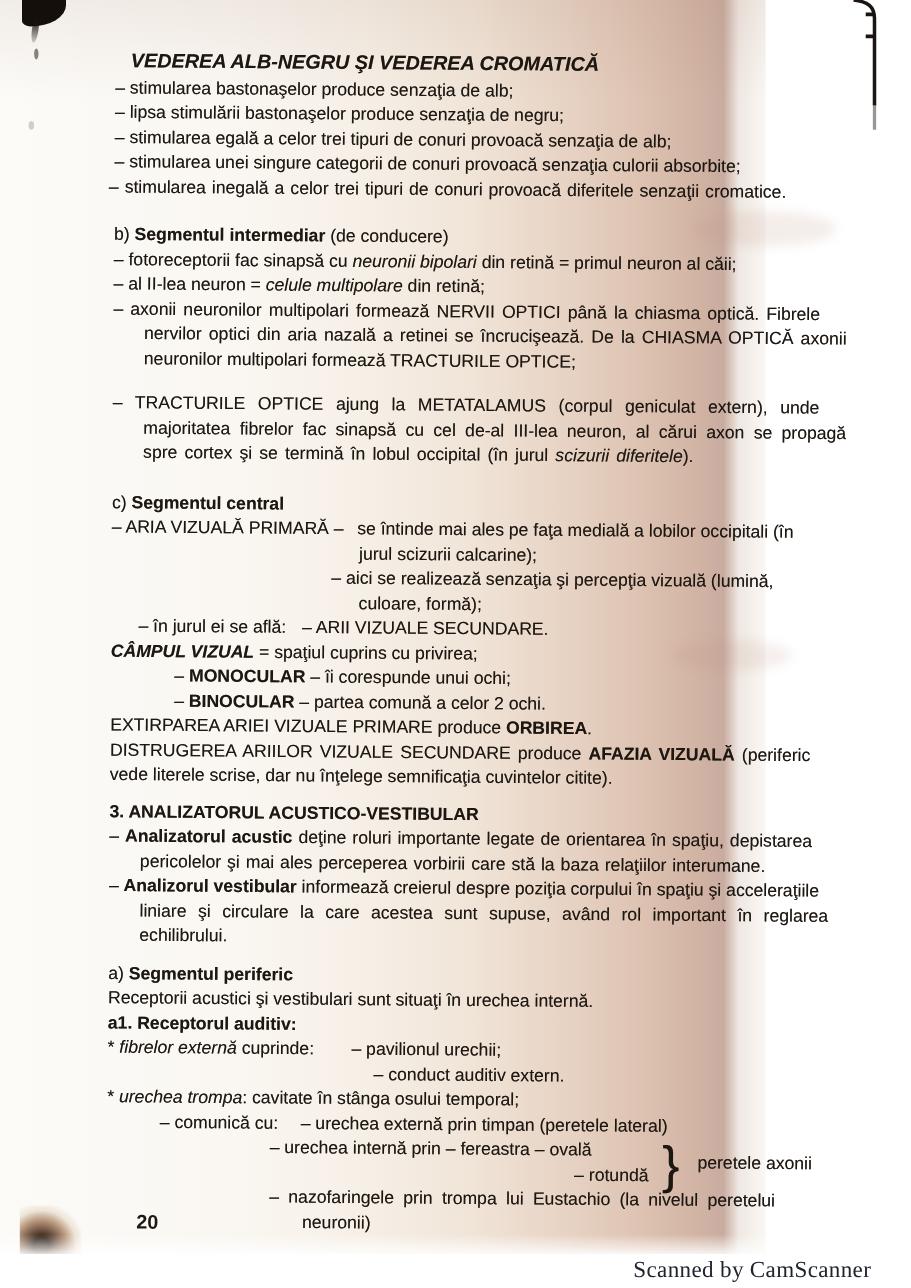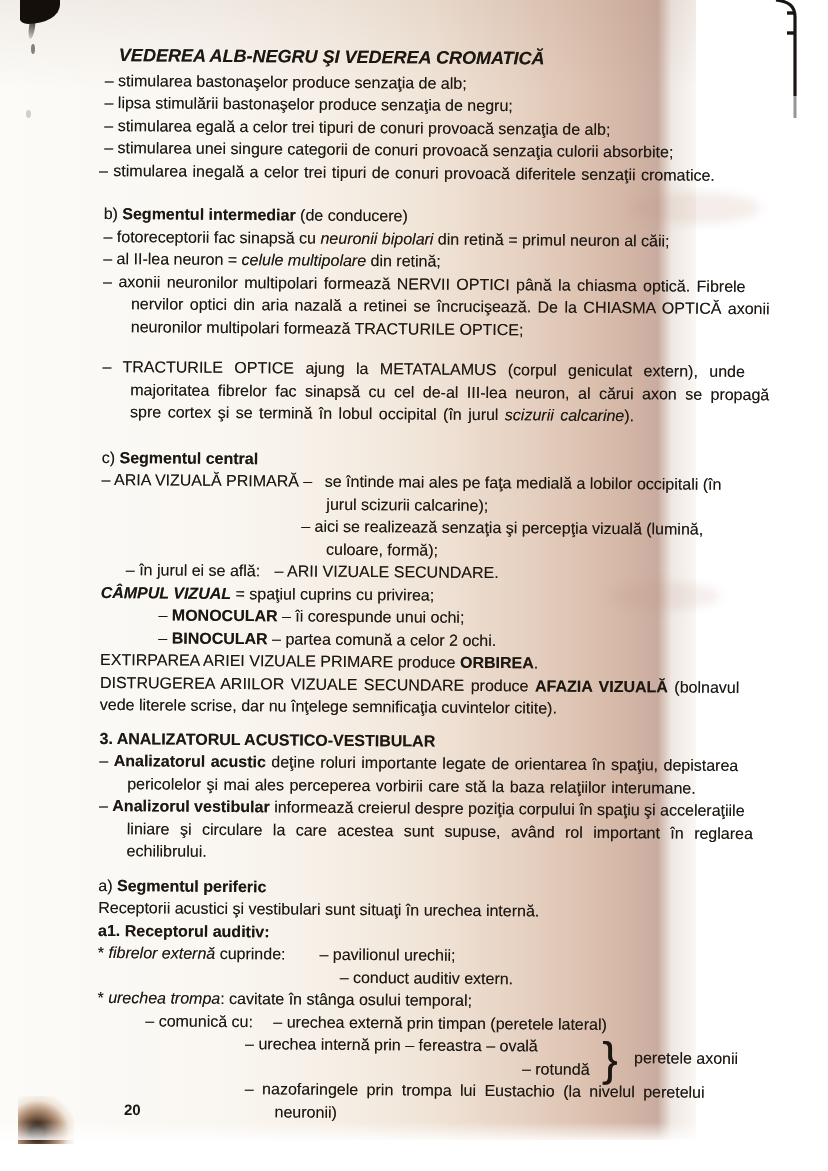--- a/index.html
+++ b/index.html
@@ -55,21 +55,21 @@
   .line{height:22.5px;line-height:22.5px;white-space:nowrap;}
   .line .b{font-weight:bold;}
   .line .i{font-style:italic;}
   .line .gap{display:inline-block;}
   .sp{width:10px;}
   .brace-wrap{position:relative;}
   .curly{position:absolute;top:0px;font-size:47px;line-height:45px;font-weight:400;}
   .brace-label{position:absolute;top:11px;height:22.5px;line-height:22.5px;white-space:nowrap;}
   .pagenum{
     position:absolute;left:124px;top:1101px;
-    font-size:15px;font-weight:bold;color:#1d1712;
+    font-size:18px;font-weight:bold;color:#1d1712;
     transform:rotate(0.45deg);
   }
   
   .footerbar{position:absolute;left:0;top:1140px;width:828px;height:31px;background:#ffffff;}
   .camscan{
     position:absolute;right:36px;top:2px;
     font-family:"Liberation Serif","DejaVu Serif",serif;
     font-size:21px;color:#20242e;letter-spacing:.3px;
   }
 </style>
@@ -104,33 +104,33 @@
         <div class="sp" style="height: 21px;"></div>
         <div class="line"><span>b) </span><span class="b">Segmentul intermediar</span><span> (de conducere)</span></div>
         <div class="line"><span>–  fotoreceptorii fac sinapsă cu </span><span class="i">neuronii bipolari</span><span> din retină = primul neuron al căii;</span></div>
         <div class="line"><span>–  al II-lea neuron = </span><span class="i">celule multipolare</span><span> din retină;</span></div>
         <div class="line" style="word-spacing: 2px;"><span>–  axonii neuronilor multipolari formează NERVII OPTICI până la chiasma optică. Fibrele</span></div>
         <div class="line" style="margin-left: 28px; word-spacing: 2px;"><span>nervilor optici din aria nazală a retinei se încrucişează. De la CHIASMA OPTICĂ axonii</span></div>
         <div class="line" style="margin-left: 28px;"><span>neuronilor multipolari formează TRACTURILE OPTICE;</span></div>
         <div class="sp" style="height: 18px;"></div>
         <div class="line" style="word-spacing: 7px;"><span>– TRACTURILE OPTICE ajung la METATALAMUS (corpul geniculat extern), unde</span></div>
         <div class="line" style="margin-left: 28px; word-spacing: 4px;"><span>majoritatea fibrelor fac sinapsă cu cel de-al III-lea neuron, al cărui axon se propagă</span></div>
-        <div class="line" style="margin-left: 28px; word-spacing: 2px;"><span>spre cortex şi se termină în lobul occipital (în jurul </span><span class="i">scizurii calcarine</span><span>).</span></div>
+        <div class="line" style="margin-left: 28px; word-spacing: 2px;"><span>spre cortex şi se termină în lobul occipital (în jurul </span><span class="i">scizurii diferitele</span><span>).</span></div>
         <div class="sp" style="height: 23px;"></div>
         <div class="line"><span>c) </span><span class="b">Segmentul central</span></div>
         <div class="line"><span>– ARIA VIZUALĂ PRIMARĂ – </span><span class="gap" style="width: 8px;"></span><span>se întinde mai ales pe faţa medială a lobilor occipitali (în</span></div>
         <div class="line" style="margin-left: 225px;"><span>jurul scizurii calcarine);</span></div>
         <div class="line" style="margin-left: 200px;"><span>– aici se realizează senzaţia şi percepţia vizuală (lumină,</span></div>
         <div class="line" style="margin-left: 225px;"><span>culoare, formă);</span></div>
         <div class="line" style="margin-left: 25px;"><span>– în jurul ei se află: </span><span class="gap" style="width: 10px;"></span><span>– ARII VIZUALE SECUNDARE.</span></div>
         <div class="line"><span class="b i">CÂMPUL VIZUAL</span><span> = spaţiul cuprins cu privirea;</span></div>
         <div class="line" style="margin-left: 58px;"><span>– </span><span class="b">MONOCULAR</span><span> – îi corespunde unui ochi;</span></div>
         <div class="line" style="margin-left: 58px;"><span>– </span><span class="b">BINOCULAR</span><span> – partea comună a celor 2 ochi.</span></div>
         <div class="line"><span>EXTIRPAREA ARIEI VIZUALE PRIMARE produce </span><span class="b">ORBIREA</span><span>.</span></div>
-        <div class="line" style="word-spacing: 2px;"><span>DISTRUGEREA ARIILOR VIZUALE SECUNDARE produce </span><span class="b">AFAZIA VIZUALĂ</span><span> (bolnavul</span></div>
+        <div class="line" style="word-spacing: 2px;"><span>DISTRUGEREA ARIILOR VIZUALE SECUNDARE produce </span><span class="b">AFAZIA VIZUALĂ</span><span> (periferic</span></div>
         <div class="line"><span>vede literele scrise, dar nu înţelege semnificaţia cuvintelor citite).</span></div>
         <div class="sp" style="height: 11px;"></div>
         <div class="line"><span class="b">3. ANALIZATORUL ACUSTICO-VESTIBULAR</span></div>
         <div class="line" style="word-spacing: 1px;"><span>– </span><span class="b">Analizatorul acustic</span><span> deţine roluri importante legate de orientarea în spaţiu, depistarea</span></div>
         <div class="line" style="margin-left: 28px; word-spacing: 1px;"><span>pericolelor şi mai ales perceperea vorbirii care stă la baza relaţiilor interumane.</span></div>
         <div class="line"><span>– </span><span class="b">Analizorul vestibular</span><span> informează creierul despre poziţia corpului în spaţiu şi acceleraţiile</span></div>
         <div class="line" style="margin-left: 28px; word-spacing: 6px;"><span>liniare şi circulare la care acestea sunt supuse, având rol important în reglarea</span></div>
         <div class="line" style="margin-left: 28px;"><span>echilibrului.</span></div>
         <div class="sp" style="height: 12px;"></div>
         <div class="line"><span>a) </span><span class="b">Segmentul periferic</span></div>
@@ -147,13 +147,16 @@
           <span class="brace-label" style="left: 537px;">peretele axonii</span>
         </div>
         <div class="line" style="margin-left: 148px; word-spacing: 4px;"><span>– nazofaringele prin trompa lui Eustachio (la nivelul peretelui</span></div>
         <div class="line" style="margin-left: 178px;"><span>neuronii)</span></div>
       </div>
 
     <div class="pagenum">20</div>
     <div class="mark smudge"></div>
   </div>
 
+  <div class="footerbar">
+    <span class="camscan">Scanned by CamScanner</span>
+  </div>
 </div>
 
 </body></html>

